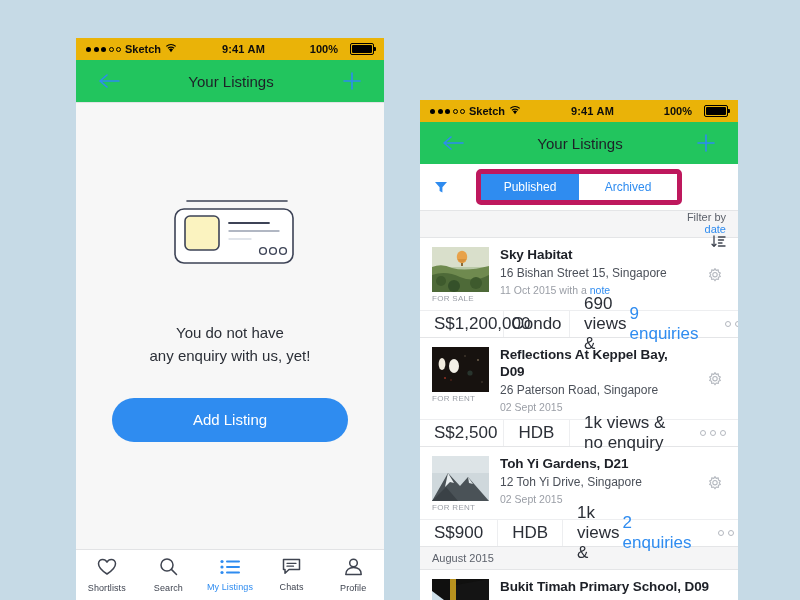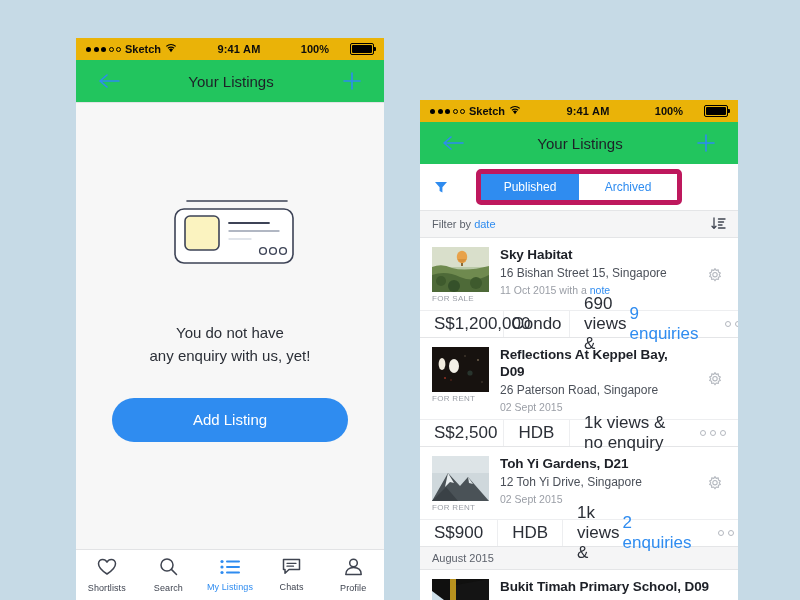--- a/index.html
+++ b/index.html
@@ -16,21 +16,21 @@
   .phone-left{left:76px;top:38px;width:308px;height:562px;}
   .phone-right{left:420px;top:100px;width:318px;height:500px;}
 
   
   .statusbar{
     height:22px;display:flex;align-items:center;
     padding:0 10px;background:#eab308;font-size:11px;font-weight:bold;color:#0d0d0d;
   }
   .sb-left{display:flex;align-items:center;gap:4px;flex:0 0 auto;}
   .sb-center{flex:1;text-align:center;letter-spacing:.2px;}
-  .sb-right{display:flex;align-items:center;gap:21px;flex:0 0 auto;}
+  .sb-right{display:flex;align-items:center;gap:12px;flex:0 0 auto;}
   .dots{display:flex;align-items:center;gap:2.5px;}
   .dots i{width:5px;height:5px;border-radius:50%;background:#000;display:block;}
   .dots i.hollow{background:transparent;border:1px solid #000;width:3px;height:3px;}
   .carrier{font-size:11px;font-weight:bold;}
   .wifi{font-size:11px;line-height:1;}
   .batt{width:22px;height:10px;border:1px solid #000;border-radius:2px;position:relative;display:inline-block;}
   .batt::after{content:"";position:absolute;right:-3px;top:3px;width:2px;height:4px;background:#000;border-radius:0 1px 1px 0;}
   .batt i{position:absolute;left:1px;top:1px;bottom:1px;right:1px;background:#000;border-radius:1px;display:block;}
 
   
@@ -72,21 +72,21 @@
     width:196px;height:26px;
   }
   .seg{
     flex:1;display:flex;align-items:center;justify-content:center;
     font-size:12px;color:#2f8cf0;cursor:pointer;background:#fff;
   }
   .seg.on{background:#2f8cf0;color:#fff;}
 
   .filterbar{
     height:26px;background:#f5f5f6;border-top:1px solid #e4e5e7;border-bottom:1px solid #e4e5e7;
-    display:flex;align-items:center;padding:0 12px;font-size:11px;color:#5c616b;
+    display:flex;align-items:flex-end;padding:0 12px;font-size:11px;color:#5c616b;flex-direction:column;
   }
   .filterbar .lk{color:#2f8cf0;margin-left:3px;cursor:pointer;}
   .filterbar .spacer{flex:1;}
   .sorticon{line-height:0;color:#3f4450;cursor:pointer;}
 
   .list{background:#fff;}
   .row{background:#fff;border-bottom:1px solid #e4e5e7;}
   .row-top{display:flex;padding:9px 12px 6px 12px;gap:11px;align-items:flex-start;}
   .thumbwrap{position:relative;width:57px;flex:0 0 auto;}
   .thumb{width:57px;height:45px;overflow:hidden;position:relative;background:#ccc;display:block;}

